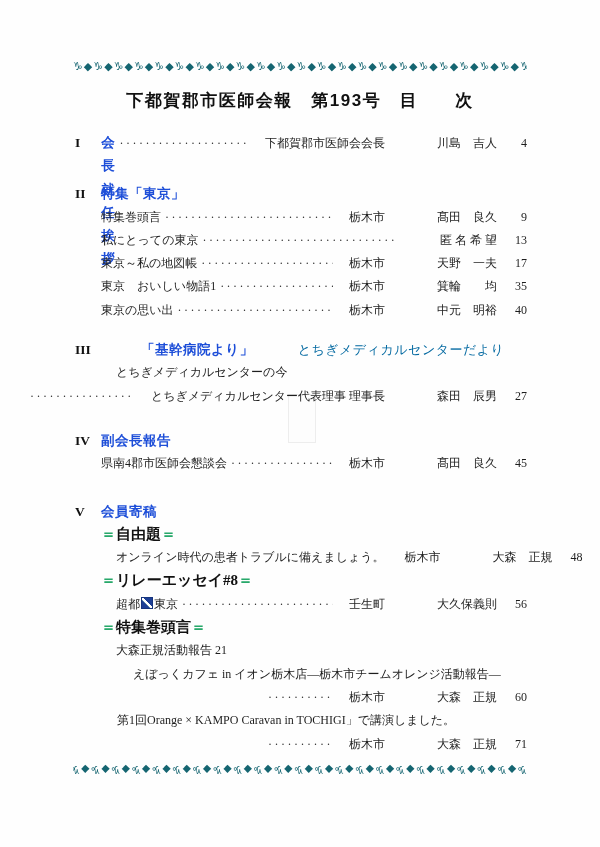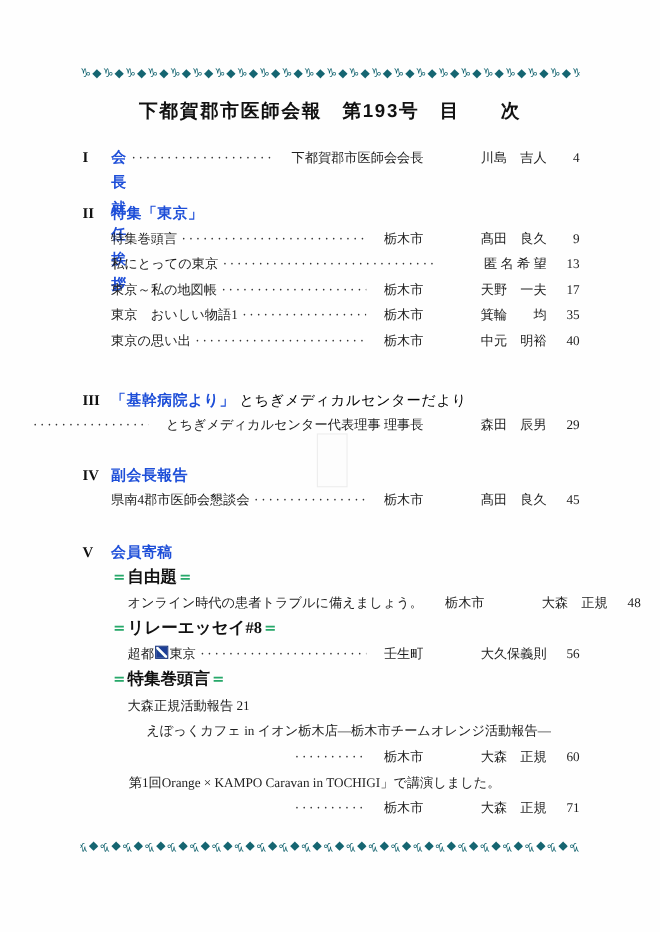--- a/index.html
+++ b/index.html
@@ -34,21 +34,21 @@
   .num{
     flex:0 0 26px;font-family:"Liberation Serif",serif;
     font-weight:bold;font-size:13.5px;color:#111;
   }
   .hd{
     font-family:"Liberation Sans","DejaVu Sans",sans-serif;
     font-weight:bold;font-size:13.5px;color:#1d4ed8;letter-spacing:0.5px;text-align:center;
   }
   .hd-rest{
     font-family:"Liberation Sans","DejaVu Sans",sans-serif;
-    font-weight:normal;font-size:13px;color:#000000;margin-left:4px;letter-spacing:0.5px;
+    font-weight:normal;font-size:13px;color:#0369a1;margin-left:4px;letter-spacing:0.5px;
   }
   .t{white-space:nowrap;}
   .lead{flex:1 1 auto;overflow:hidden;white-space:nowrap;color:#333;margin:0 4px;}
   .lead::after{
     content:"····················································································································";
     font-size:12px;letter-spacing:2.5px;
   }
   .lead-fix105{flex:0 0 105px;}
   .lead-fix65{flex:0 0 65px;}
   .affil{margin-left:12px;margin-right:11px;white-space:nowrap;}
@@ -63,21 +63,21 @@
   }
   .eq{color:#27a86a;font-weight:bold;}
 
   .ind1{margin-left:26px;}
   .ind2{margin-left:41px;}
   .ind3{margin-left:58px;}
   .ind4{margin-left:42px;}
 
   .mt-s1{margin-top:0px;}
   .mt-s2{margin-top:28px;}
-  .mt-s3{margin-top:30px;}
+  .mt-s3{margin-top:16px;gap:40px;}
   .mt-s4{margin-top:21px;}
   .mt-s5{margin-top:24px;}
 
   .gaiji{
     display:inline-block;width:12px;height:12px;margin:0 1px;vertical-align:-1px;
     background:linear-gradient(45deg,#1d3f96 38%,#9fd3b8 42%,#ffffff 44%,#ffffff 56%,#1d3f96 60%);
     border:1px solid #16347d;box-sizing:border-box;
   }
 
   .scan-artifact{
@@ -144,25 +144,28 @@
       <span class="affil">栃木市</span>
       <span class="author">中元　明裕</span>
       <span class="pg">40</span>
     </div>
 
     <div class="row mt-s3">
       <span class="num">III</span>
       <span class="hd">「基幹病院より」</span>
       <span class="hd-rest">とちぎメディカルセンターだより</span>
     </div>
+    <div class="row">
+      <span class="t ind2">とちぎメディカルセンターの今</span>
+    </div>
     <div class="row credit">
       <span class="lead lead-fix105"></span>
       <span class="affil">とちぎメディカルセンター代表理事 理事長</span>
       <span class="author">森田　辰男</span>
-      <span class="pg">29</span>
+      <span class="pg">27</span>
     </div>
 
     <div class="row mt-s4">
       <span class="num">IV</span>
       <span class="hd">副会長報告</span>
     </div>
     <div class="row">
       <span class="t ind1">県南4郡市医師会懇談会</span>
       <span class="lead"></span>
       <span class="affil">栃木市</span>

